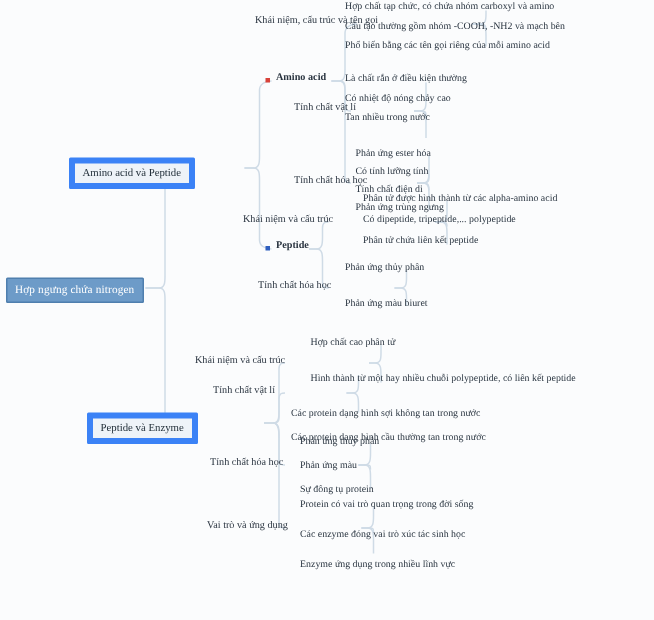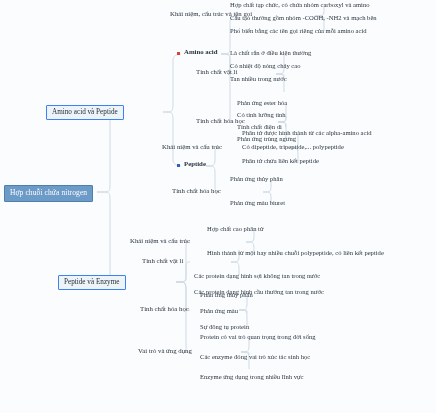--- a/index.html
+++ b/index.html
@@ -20,21 +20,21 @@
     border:1px solid #4f7fae;
     color:#ffffff;
     font-size:7.5px;
     padding:3px 5px 4px 5px;
     border-radius:1px;
     letter-spacing:.1px;
   }
   
   .n-l2{
     background:#eef3f8;
-    border:1px solid #3b82f6;
+    border:4px solid #3b82f6;
     color:#23303a;
     font-size:7.2px;
     padding:2.5px 5px 3.5px 5px;
     border-radius:1px;
   }
   
   .n-l3{
     color:#2a3440;
     font-size:6.8px;
     padding:1px 2px 2px 2px;
@@ -110,21 +110,21 @@
       <path d="M239,310 H243 C247,310 247,310 247,313"></path>
       <path d="M239,310 H243 C247,310 247,314 247,318 V326"></path>
 
       <path d="M241,352 H245 C249,352 249,348 249,344 V338"></path>
       <path d="M241,352 H245 C249,352 249,352 249,355"></path>
       <path d="M241,352 H245 C249,352 249,356 249,360 V369"></path>
     </g>
   </svg>
 
   <div class="node n-root" style="left:4px;top:185px;">
-    <span>Hợp chuỗi chứa nitrogen</span>
+    <span>Hợp ngưng chứa nitrogen</span>
   </div>
 
   <div class="node n-l2" style="left:46px;top:105px;">
     <span>Amino acid và Peptide</span>
   </div>
 
   <div class="node n-l2" style="left:58px;top:275px;">
     <span>Peptide và Enzyme</span>
   </div>
 

